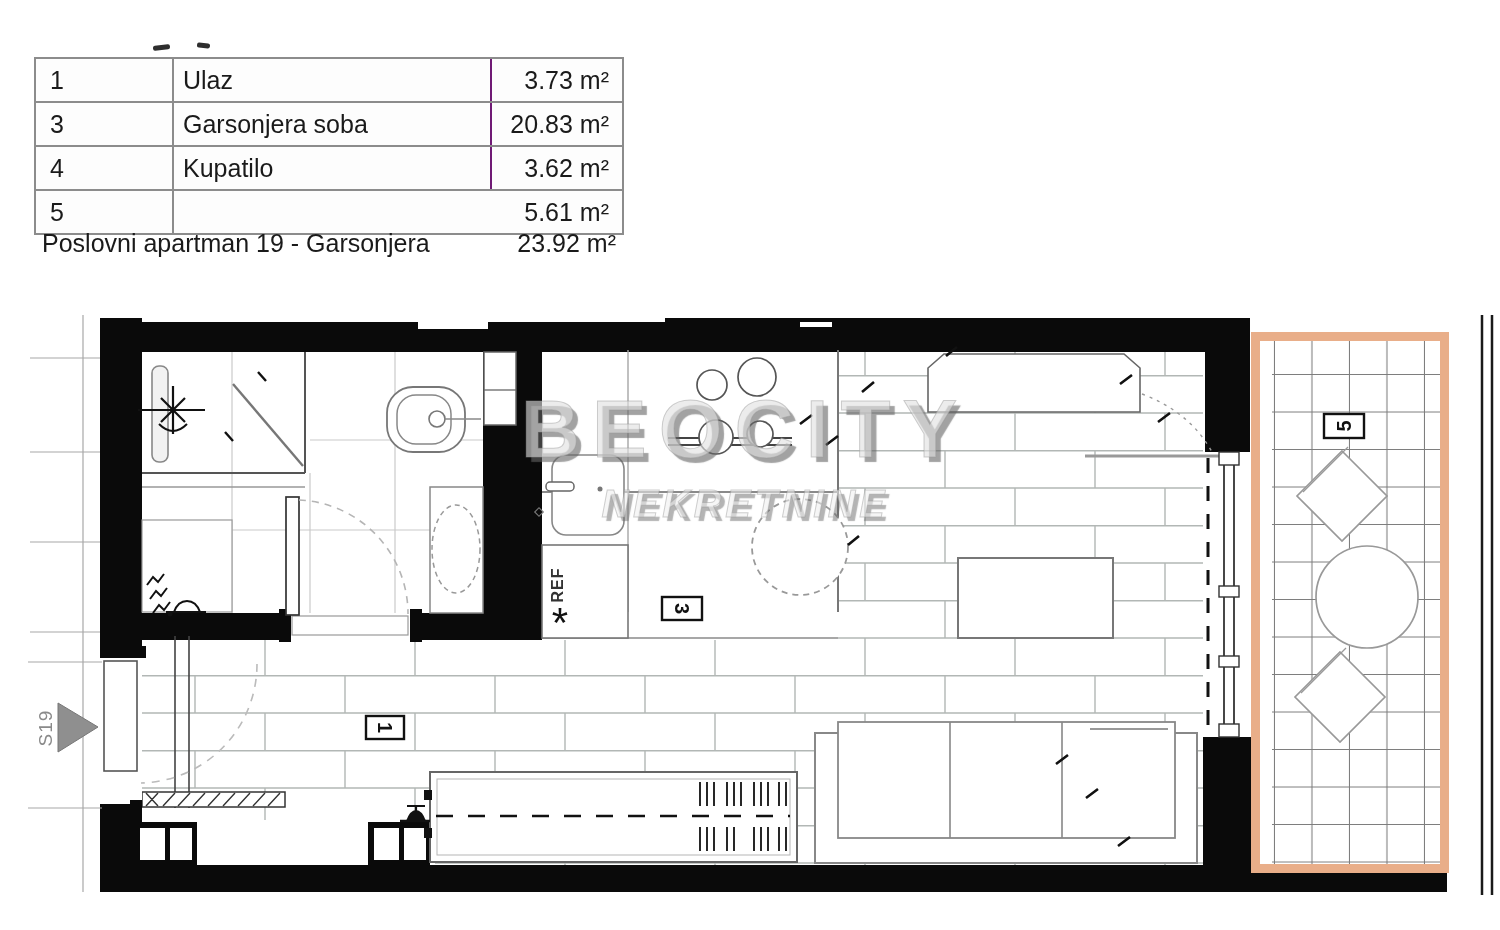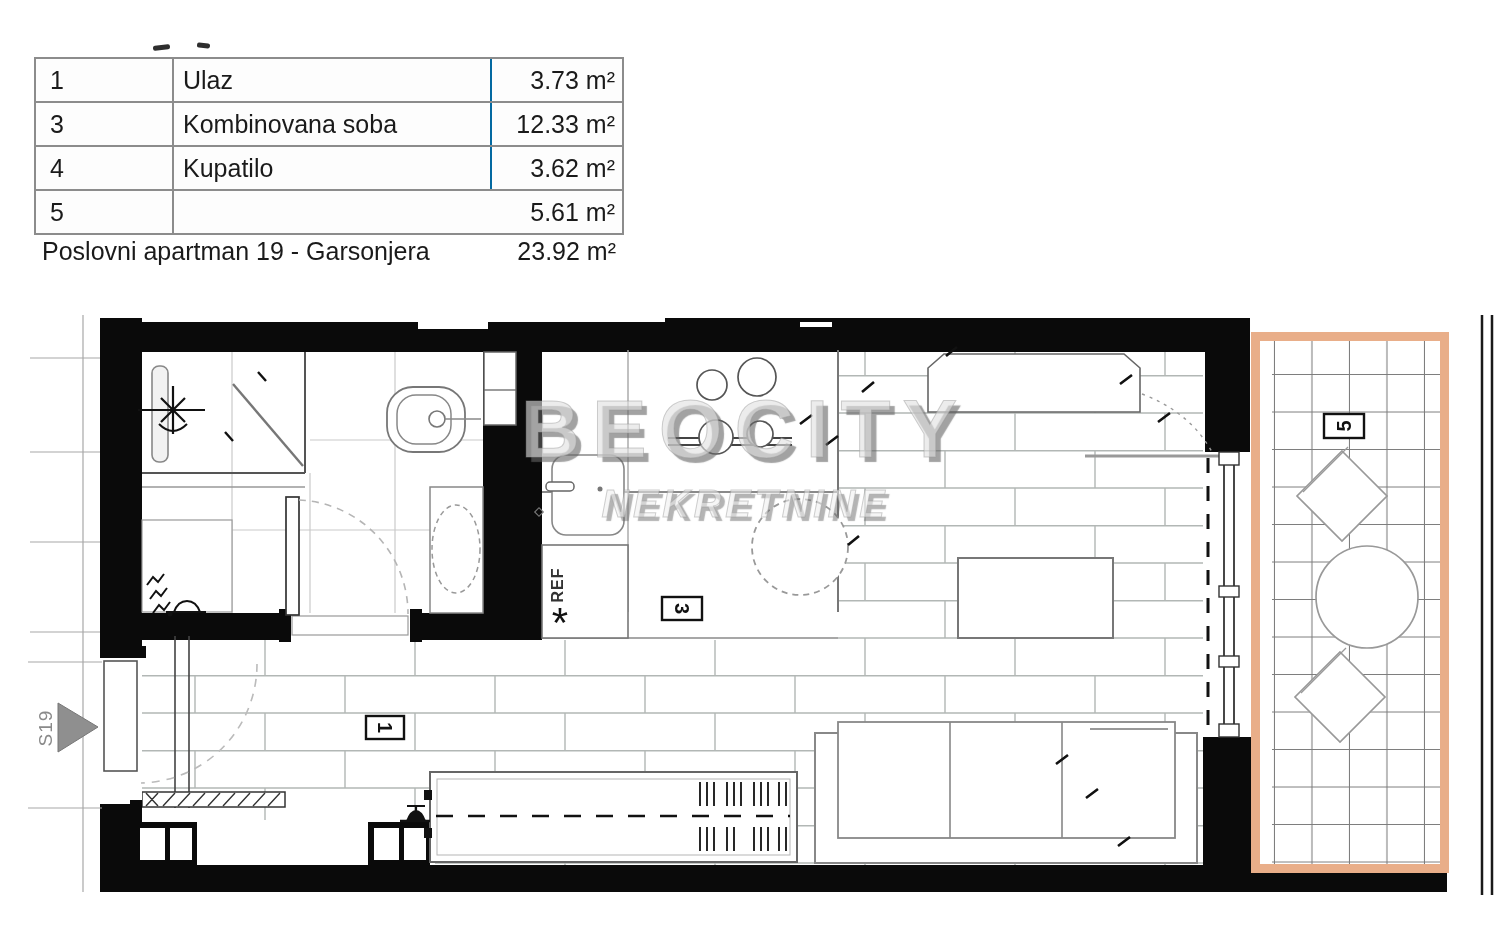--- a/index.html
+++ b/index.html
@@ -6,23 +6,23 @@
             font-family:"Liberation Sans",sans-serif;}
   .stage{position:absolute;left:0;top:0;width:1500px;height:930px;background:#fff;}
 
   
   .area-table{position:absolute;left:34px;top:57px;width:590px;border:2px solid #8c8c8c;
               border-bottom:2px solid #8c8c8c;box-sizing:border-box;background:#fdfdfd;}
   .t-row{display:flex;height:42px;line-height:42px;border-bottom:2px solid #8c8c8c;}
   .t-row:last-child{border-bottom:none;}
   .c{font-size:25px;color:#1a1a1a;white-space:nowrap;overflow:hidden;}
   .c.num{width:138px;border-right:2px solid #8c8c8c;padding-left:14px;box-sizing:border-box;}
-  .c.name{width:318px;border-right:2px solid #0369a1;padding-left:9px;box-sizing:border-box;}
-  .c.area{flex:1;text-align:right;padding-right:7px;}
-  .t-summary{position:absolute;left:34px;top:236px;width:590px;height:30px;line-height:30px;
+  .c.name{width:318px;border-right:2px solid #701a75;padding-left:9px;box-sizing:border-box;}
+  .c.area{flex:1;text-align:right;padding-right:13px;}
+  .t-summary{position:absolute;left:34px;top:228px;width:590px;height:30px;line-height:30px;
              font-size:25px;color:#1a1a1a;display:flex;justify-content:space-between;}
   .t-summary .s-label{padding-left:8px;}
   .t-summary .s-area{padding-right:8px;}
 
   
   .art{position:absolute;background:#2e2e2e;border-radius:2px;}
   .art1{left:153px;top:45px;width:17px;height:5px;transform:rotate(-6deg);}
   .art2{left:197px;top:43px;width:13px;height:5px;transform:rotate(5deg);}
 
   
@@ -50,22 +50,22 @@
   <div class="art art2"></div>
 
   <div class="area-table">
     <div class="t-row">
       <div class="c num">1</div>
       <div class="c name">Ulaz</div>
       <div class="c area">3.73 m²</div>
     </div>
     <div class="t-row">
       <div class="c num">3</div>
-      <div class="c name">Kombinovana soba</div>
-      <div class="c area">12.33 m²</div>
+      <div class="c name">Garsonjera soba</div>
+      <div class="c area">20.83 m²</div>
     </div>
     <div class="t-row">
       <div class="c num">4</div>
       <div class="c name">Kupatilo</div>
       <div class="c area">3.62 m²</div>
     </div>
     <div class="t-row">
       <div class="c num">5</div>
       <div class="c area">5.61 m²</div>
     </div>

